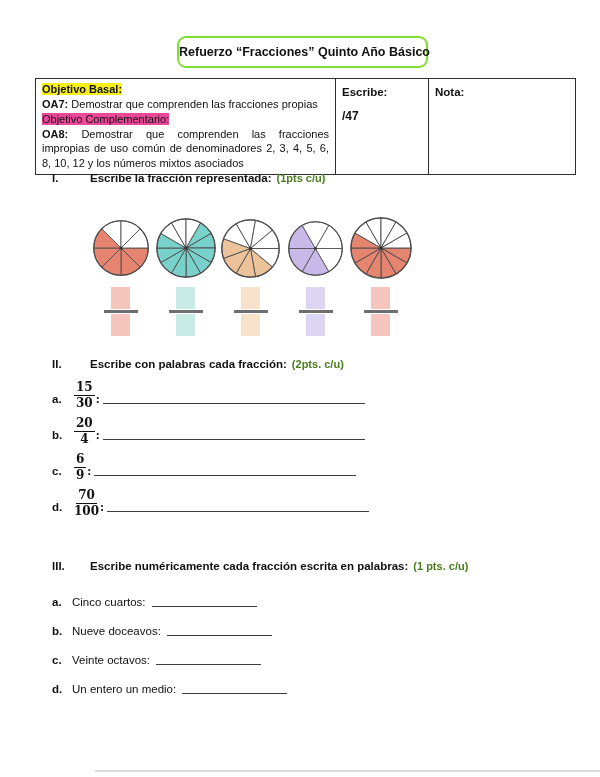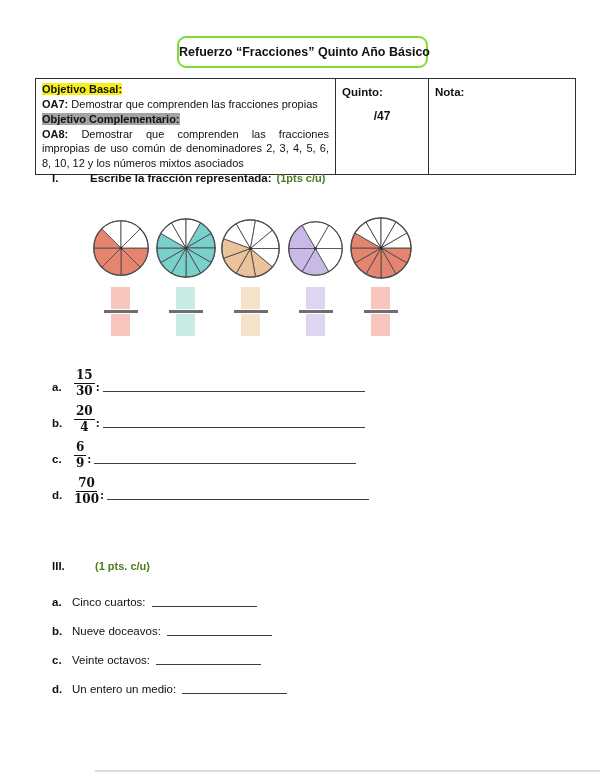--- a/index.html
+++ b/index.html
@@ -21,24 +21,24 @@
   #header-table {
     position:absolute; left:35px; top:78px; width:540px;
     border-collapse:collapse; table-layout:fixed;
   }
   #header-table td { border:1.3px solid #2e2e2e; vertical-align:top; padding:3px 6px; }
   .cell-label { font-weight:bold; font-size:11.5px; }
   tr.row1 td { height:17px; }
   tr.row2 td { height:48px; }
   .objectives { font-size:11px; line-height:1.35; }
   .hl-yellow { background:#f7ef1c; font-weight:bold; }
-  .hl-cyan { background:#a3a3a3; font-weight:bold; }
+  .hl-cyan { background:#ec4899; font-weight:normal; }
   .oa-label { font-weight:bold; }
   .oa8-par { text-align:justify; margin:0; }
-  .puntaje-value { text-align:center; font-weight:bold; font-size:12px; margin-top:9px; }
+  .puntaje-value { font-weight:bold; font-size:12px; margin-top:9px; }
 
   
   .sec-header { display:flex; align-items:baseline; }
   .sec-num { width:38px; font-weight:bold; font-size:11.5px; }
   .sec-title { font-weight:bold; font-size:11.5px; }
   .sec-points { color:#4b7d1e; font-size:11px; font-weight:bold; margin-left:5px; }
 
   #section1 { position:absolute; left:52px; top:172px; }
 
   
@@ -88,21 +88,21 @@
     </colgroup>
   <tbody>
   <tr class="row2">
     <td class="objectives">
       <div><span class="hl-yellow">Objetivo Basal:</span></div>
       <div><span class="oa-label">OA7:</span> <span>Demostrar que comprenden las fracciones propias</span></div>
       <div><span class="hl-cyan">Objetivo Complementario:</span></div>
       <p class="oa8-par"><span class="oa-label">OA8:</span> <span>Demostrar que comprenden las fracciones impropias de uso común de denominadores 2, 3, 4, 5, 6, 8, 10, 12 y los números mixtos asociados</span></p>
     </td>
     <td>
-      <span class="cell-label">Quinto:</span>
+      <span class="cell-label">Escribe:</span>
       <div class="puntaje-value">/47</div>
     </td>
     <td>
       <span class="cell-label">Nota:</span>
     </td>
   </tr>
 </tbody>
   </table>
 
 <div id="section1">
@@ -215,20 +215,25 @@
       <div class="blank-box" style="background: rgb(221, 213, 241);"></div>
     </div>
   <div class="blank-slot">
       <div class="blank-box" style="background: rgb(246, 197, 189);"></div>
       <div class="blank-line"></div>
       <div class="blank-box" style="background: rgb(246, 197, 189);"></div>
     </div>
 </div>
 
 <div id="section2">
+  <div class="sec-header">
+    <span class="sec-num">II.</span>
+    <span class="sec-title">Escribe con palabras cada fracción:</span>
+    <span class="sec-points">(2pts. c/u)</span>
+  </div>
 
   <div class="s2-item first">
     <span class="s2-letter">a.</span>
     <span class="fraction">
       <span class="frac-num">15</span>
       <span class="frac-den">30</span>
     </span>
     <span class="s2-colon">:</span>
     <span class="write-line-long"></span>
   </div>
@@ -260,20 +265,21 @@
       <span class="frac-den">100</span>
     </span>
     <span class="s2-colon">:</span>
     <span class="write-line-long"></span>
   </div>
 </div>
 
 <div id="section3">
   <div class="sec-header">
     <span class="sec-num">III.</span>
+    <span class="sec-title">Escribe numéricamente cada fracción escrita en palabras:</span>
     <span class="sec-points">(1 pts. c/u)</span>
   </div>
 
   <div class="s3-item first">
     <span class="s3-letter">a.</span>
     <span class="s3-text">Cinco cuartos:</span>
     <span class="write-line-short"></span>
   </div>
   <div class="s3-item">
     <span class="s3-letter">b.</span>

